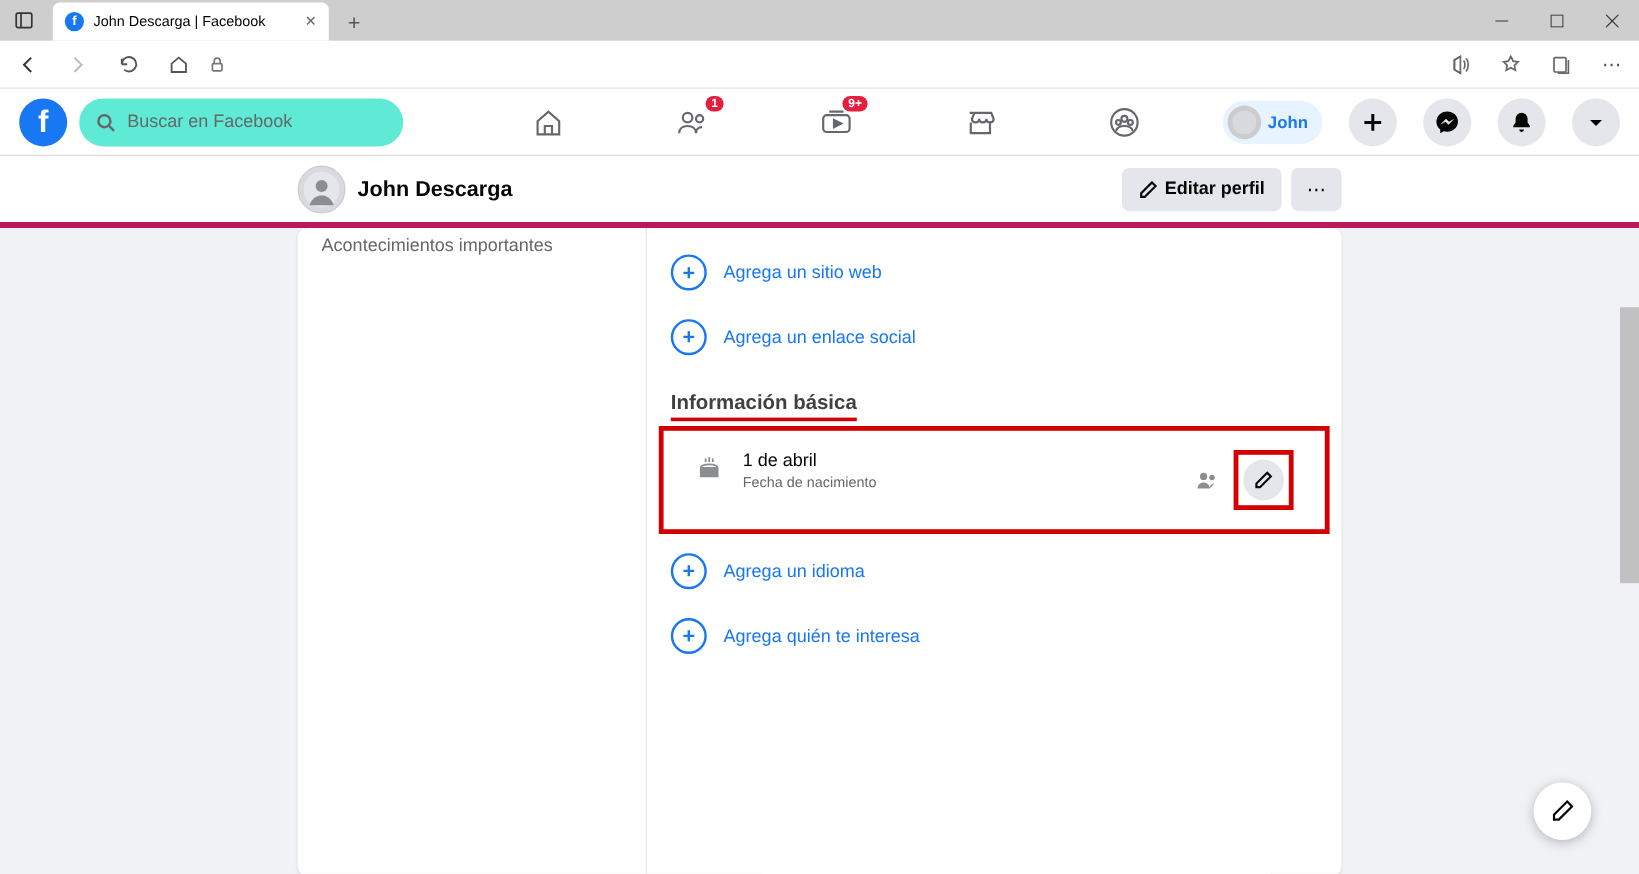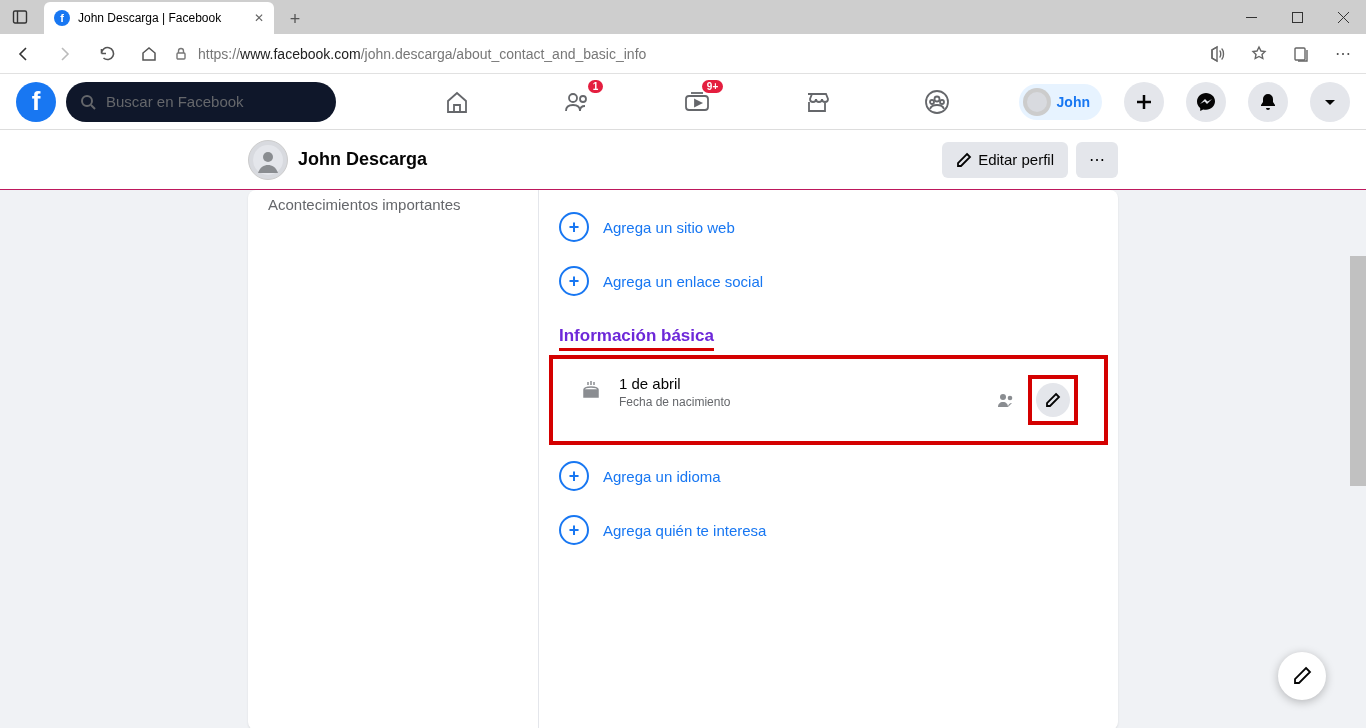--- a/index.html
+++ b/index.html
@@ -18,45 +18,45 @@
 .addrbar .iconbtn{width:34px;height:34px;display:flex;align-items:center;justify-content:center;color:#555;border-radius:4px}
 .addrbar .iconbtn.disabled{color:#bbb}
 .url{flex:1;display:flex;align-items:center;gap:10px;font-size:14px;color:#777}
 .url .lock{color:#777}
 .url .domain{color:#222}
 .sync-pill{border:1px solid #888;border-radius:16px;height:30px;padding:0 6px 0 12px;display:flex;align-items:center;gap:8px;font-size:12px;color:#444}
 .sync-pill .avatar{width:22px;height:22px;border-radius:50%;background:linear-gradient(#333,#000);border:1px solid #888}
 
 .fbtop{background:#fff;height:56px;display:flex;align-items:center;padding:0 16px;border-bottom:1px solid #ddd;box-shadow:0 1px 2px rgba(0,0,0,.05)}
 .fblogo{width:40px;height:40px;border-radius:50%;background:#1877f2;display:flex;align-items:center;justify-content:center;color:#fff;font-size:26px;font-weight:700;margin-right:10px}
-.fbsearch{background:#0f172a;height:40px;border-radius:20px;width:270px;display:flex;align-items:center;padding:0 14px;gap:10px;color:#65676b;font-size:15px}
+.fbsearch{background:#5eead4;height:40px;border-radius:20px;width:270px;display:flex;align-items:center;padding:0 14px;gap:10px;color:#65676b;font-size:15px}
 .navcenter{flex:1;display:flex;justify-content:center;gap:80px;color:#65676b;margin-left:40px}
 .navcenter .navicon{position:relative;width:40px;height:40px;display:flex;align-items:center;justify-content:center}
 .badge{position:absolute;top:-2px;right:-6px;background:#e41e3f;color:#fff;font-size:10px;border-radius:10px;padding:1px 5px;font-weight:600}
 .fbrightctl{display:flex;align-items:center;gap:22px}
 .user-chip{display:flex;align-items:center;gap:6px;background:#e7f3ff;border-radius:18px;padding:4px 12px 4px 4px;color:#1877f2;font-weight:600;font-size:14px}
 .user-chip .av{width:28px;height:28px;border-radius:50%;background:#ccc;display:flex;align-items:center;justify-content:center}
 .circbtn{width:40px;height:40px;border-radius:50%;background:#e4e6eb;display:flex;align-items:center;justify-content:center;color:#050505}
 
-.profstrip{background:#fff;height:60px;display:flex;align-items:center;padding:0 16px;border-bottom:1px solid #be185d}
+.profstrip{background:#fff;height:60px;display:flex;align-items:center;padding:0 16px;border-bottom:5px solid #be185d}
 .profinner{width:870px;margin:0 auto;display:flex;align-items:center}
 .profav{width:40px;height:40px;border-radius:50%;background:#d8dadf;border:1px solid #ccc;display:flex;align-items:center;justify-content:center;margin-right:10px}
 .profname{font-size:18px;font-weight:700;color:#050505}
 .profbtns{margin-left:auto;display:flex;gap:8px}
 .btn-primary{background:#1877f2;color:#fff;font-weight:600;font-size:15px;border-radius:6px;padding:8px 14px;display:flex;align-items:center;gap:6px}
-.btn-secondary{background:#e4e6eb;color:#050505;font-weight:400;font-size:15px;border-radius:6px;padding:8px 14px;display:flex;align-items:center;gap:6px}
+.btn-secondary{background:#e4e6eb;color:#050505;font-weight:700;font-size:15px;border-radius:6px;padding:8px 14px;display:flex;align-items:center;gap:6px}
 .btn-more{background:#e4e6eb;border-radius:6px;width:42px;height:36px;display:flex;align-items:center;justify-content:center}
 
 .content{display:flex;justify-content:center}
 .card{background:#fff;width:870px;border-radius:8px;box-shadow:0 1px 2px rgba(0,0,0,.1);display:flex;min-height:540px}
 .leftcol{width:290px;padding:14px 20px;color:#65676b;font-size:15px}
 .rightcol{flex:1;border-left:1px solid #e4e6eb;padding:10px 20px 30px}
 .addrow{display:flex;align-items:center;gap:14px;color:#1877f2;font-size:15px;font-weight:500;padding:12px 0}
 .plus-circle{width:30px;height:30px;border:2px solid #1877f2;border-radius:50%;display:flex;align-items:center;justify-content:center;font-size:18px;font-weight:600}
-.section-h{font-size:17px;font-weight:700;color:#6d28d9;margin-top:18px;margin-bottom:4px}
+.section-h{font-size:17px;font-weight:700;color:#404040;margin-top:18px;margin-bottom:4px}
 .underline{border-bottom:3px solid #d40000;display:inline-block;padding-bottom:2px}
 .inforow{display:flex;align-items:flex-start;gap:16px;padding:10px 0}
 .info-icon{width:24px;height:24px;color:#8a8d91;display:flex;align-items:center;justify-content:center;margin-top:2px}
 .info-text .val{font-size:15px;color:#050505}
 .info-text .lbl{font-size:12px;color:#65676b;margin-top:3px}
 .info-right{margin-left:auto;display:flex;align-items:center;gap:12px;color:#8a8d91}
 .editcircle{width:34px;height:34px;border-radius:50%;background:#e4e6eb;display:flex;align-items:center;justify-content:center;color:#050505}
 .redbox{border:4px solid #d40000;padding:6px 26px;margin:4px -10px}
 .redbox-inner{border:4px solid #d40000;padding:4px}
 .fab{position:absolute;right:40px;bottom:28px;width:48px;height:48px;border-radius:50%;background:#fff;box-shadow:0 2px 10px rgba(0,0,0,.25);display:flex;align-items:center;justify-content:center;color:#050505}
@@ -122,21 +122,20 @@
         <path d="M3 8l6-5 6 5v7H3z"></path>
       </svg>
     </div>
   <div class="url">
     <span class="lock">
         <svg width="14" height="14" fill="none" stroke="#777" stroke-width="1.4">
           <rect x="3" y="6" width="8" height="6" rx="1"></rect>
           <path d="M4.5 6V4a2.5 2.5 0 0 1 5 0v2"></path>
         </svg>
       </span>
-    <span><span>https://</span><span class="domain">www.facebook.com</span><span>/john.descarga/about_contact_and_basic_info</span></span>
   </div>
   <div class="iconbtn">
       <svg width="18" height="18" fill="none" stroke="#666" stroke-width="1.4">
         <path d="M9 2l-5 3v8l5 3M12 6c1 1 1 5 0 6M14 4c2 2 2 8 0 10" stroke-linecap="round"></path>
         <polygon points="9,2 4,5 4,13 9,16" fill="none"></polygon>
       </svg>
     </div>
   <div class="iconbtn">
       <svg width="18" height="18" fill="none" stroke="#666" stroke-width="1.4">
         <path d="M9 2l2 4 4 .5-3 3 .8 4L9 11.5 5.2 13.5 6 9.5 3 6.5l4-.5z"></path>

